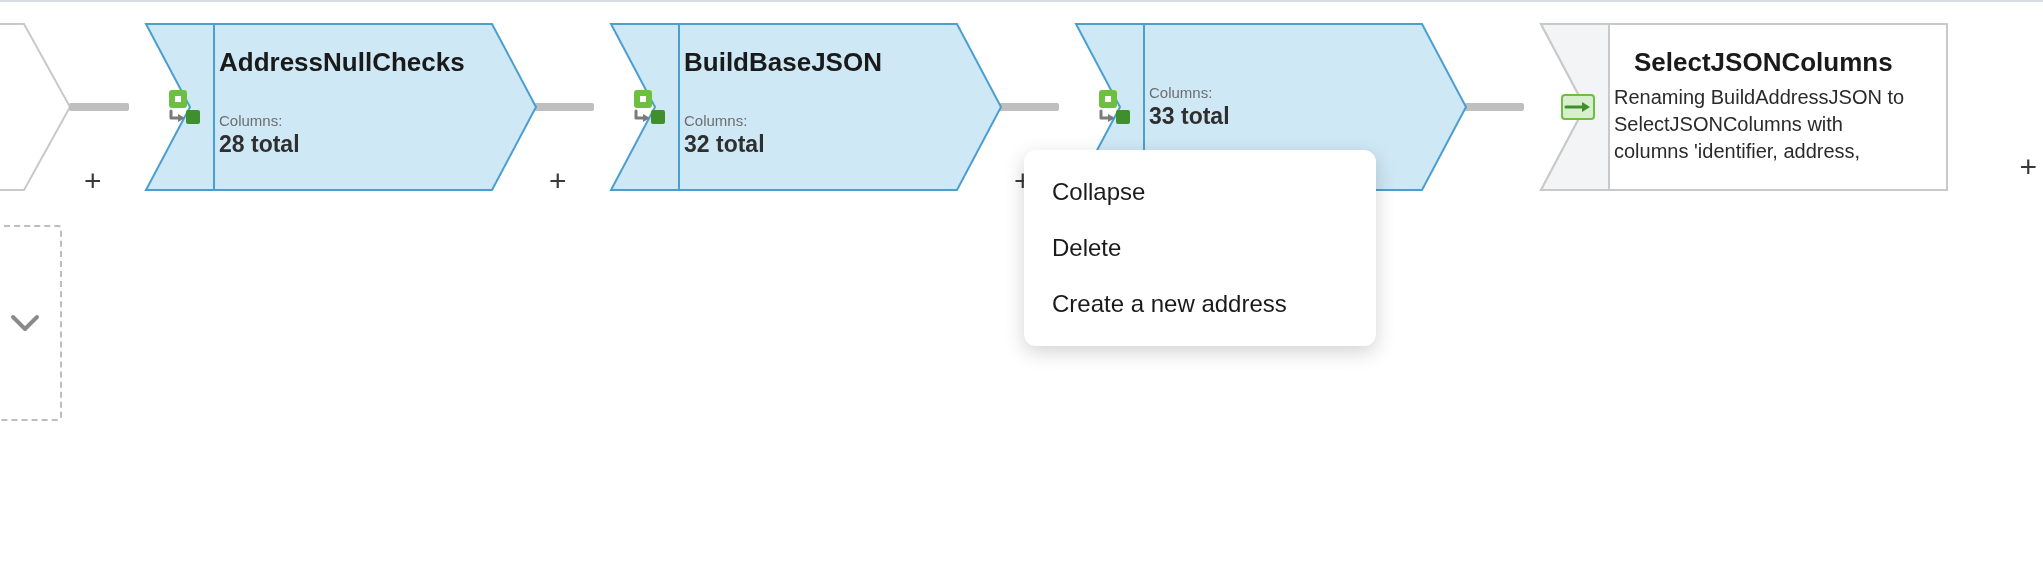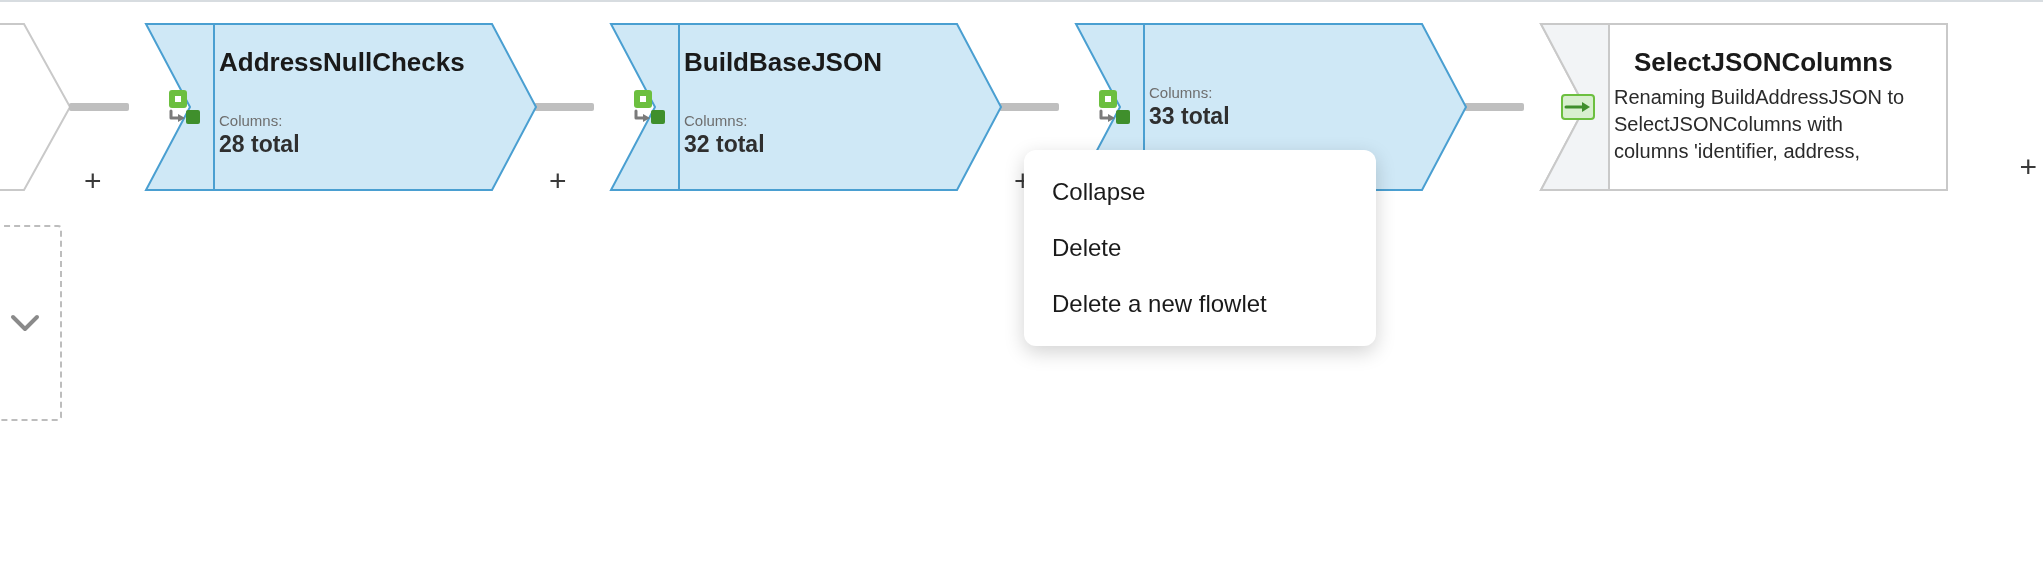--- a/index.html
+++ b/index.html
@@ -334,16 +334,16 @@
     <span class="chev">
       <svg viewBox="0 0 36 36" width="36" height="36">
         <path d="M6 12 L18 24 L30 12" fill="none" stroke="#8a8a8a" stroke-width="4" stroke-linecap="round" stroke-linejoin="round"></path>
       </svg>
     </span>
   </div>
 
   <div class="ctx-menu">
     <div class="item">Collapse</div>
     <div class="item">Delete</div>
-    <div class="item">Delete a new flowlet</div>
+    <div class="item">Create a new address</div>
   </div>
 
 </div>
 
 </body></html>

